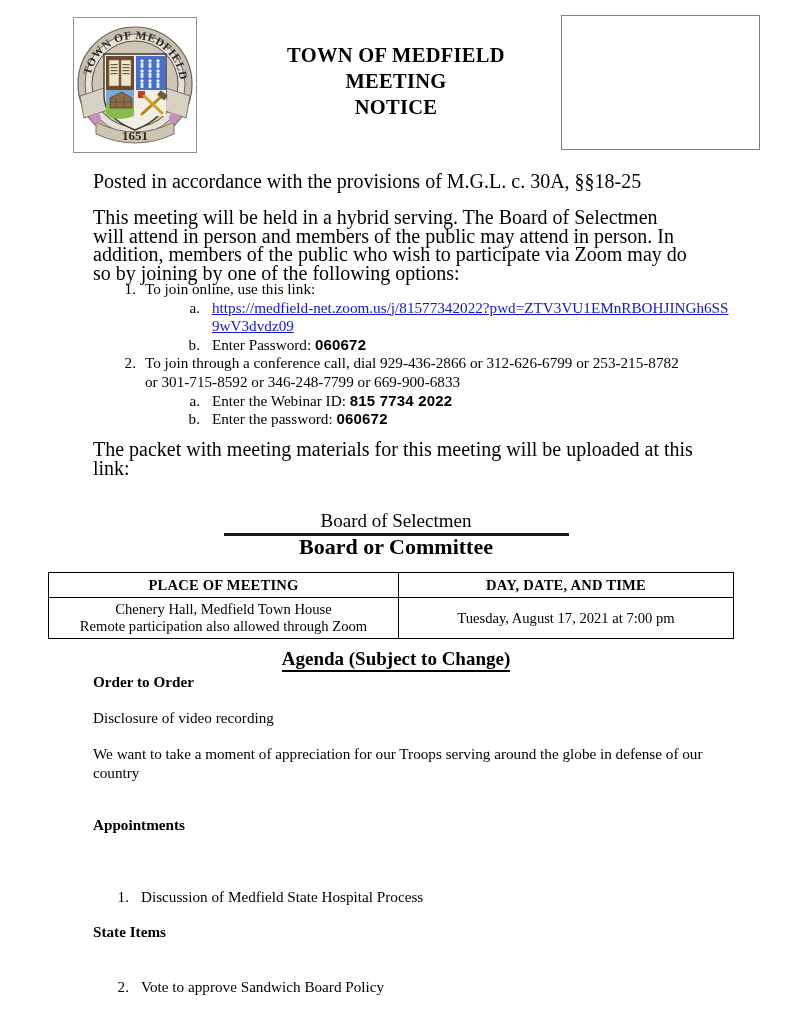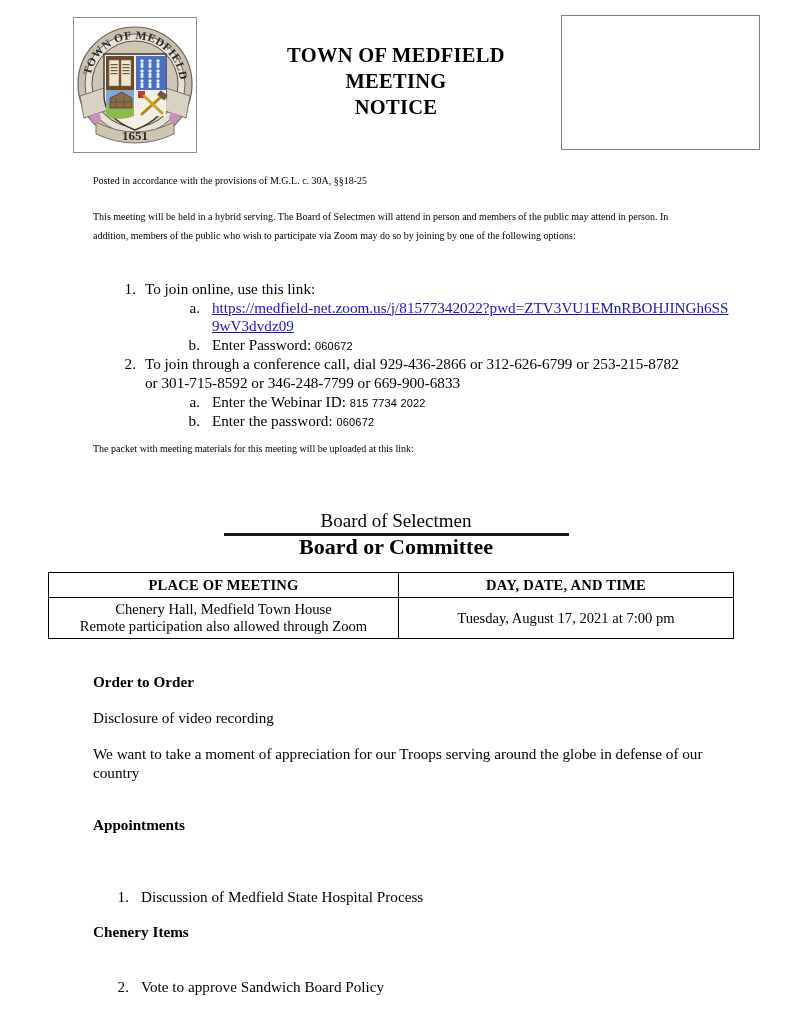--- a/index.html
+++ b/index.html
@@ -63,21 +63,21 @@
 
   
   .body-wrap {
     position: absolute;
     left: 0;
     top: 0;
     width: 792px;
   }
   .para {
     position: absolute;
-    font-size: 10px;
+    font-size: 20px;
     line-height: 18.6px;
   }
   .p-posted { left: 93px; top: 172px; width: 620px; }
   .p-hybrid { left: 93px; top: 208px; width: 600px; }
   .p-packet { left: 93px; top: 440px; width: 620px; }
 
   
   .list-outer {
     position: absolute;
     left: 112px;
@@ -113,22 +113,22 @@
     text-align: right;
   }
   .zoom-link {
     color: #1414d2;
     text-decoration: underline;
     word-break: break-all;
     display: inline;
   }
   .mono-val {
     font-family: "Liberation Sans", "DejaVu Sans", sans-serif;
-    font-weight: normal;
-    font-size: 11px;
+    font-weight: bold;
+    font-size: 15px;
     letter-spacing: 0.2px;
   }
 
   
   .board-block {
     position: absolute;
     left: 0;
     top: 510px;
     width: 792px;
     text-align: center;
@@ -365,32 +365,35 @@
     <tr>
       <td class="col-a td-cell">
         <div>Chenery Hall, Medfield Town House</div>
         <div>Remote participation also allowed through Zoom</div>
       </td>
       <td class="col-b td-cell">Tuesday, August 17, 2021 at 7:00 pm</td>
     </tr>
   </tbody>
     </table>
 
+  <div class="agenda-title">
+    <span>Agenda (Subject to Change)</span>
+  </div>
 
   <div class="ag ag-bold" style="top:673px;">Order to Order</div>
   <div class="ag" style="top:709px;">Disclosure of video recording</div>
   <div class="ag" style="top:745px; width:610px;">We want to take a moment of appreciation for our Troops serving around the globe in defense of our country</div>
 
   <div class="ag ag-bold" style="top:816px;">Appointments</div>
 
   <div class="ag ag-num" style="top:888px;">
     <span class="n">1.</span>
     <span>Discussion of Medfield State Hospital Process</span>
   </div>
 
-  <div class="ag ag-bold" style="top:923px;">Chenery Items</div>
+  <div class="ag ag-bold" style="top:923px;">State Items</div>
 
   <div class="ag ag-num" style="top:959px;">
     <span class="n">2.</span>
     <span>Vote to approve Sandwich Board Policy</span>
   </div>
 
 </div>
 
 </body></html>

